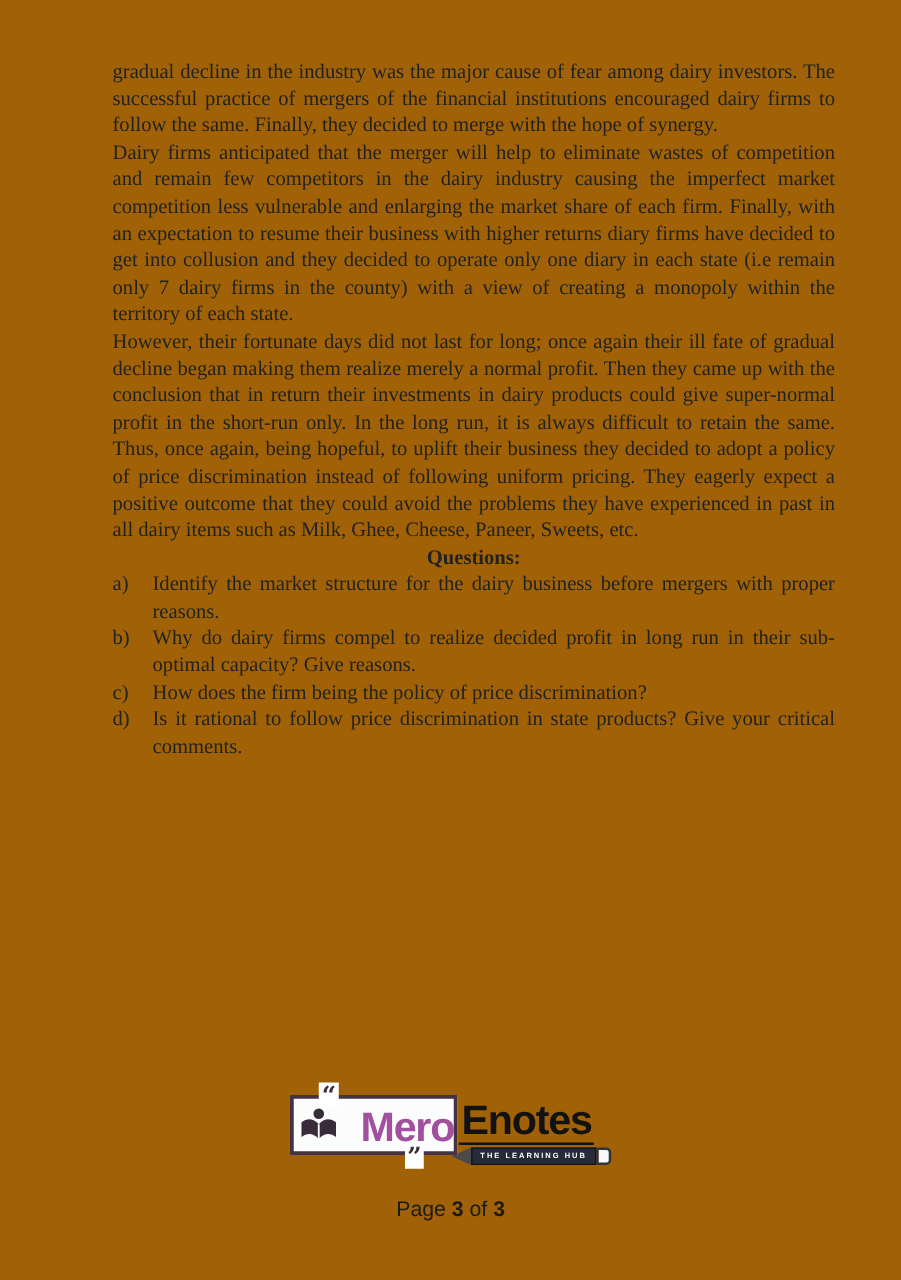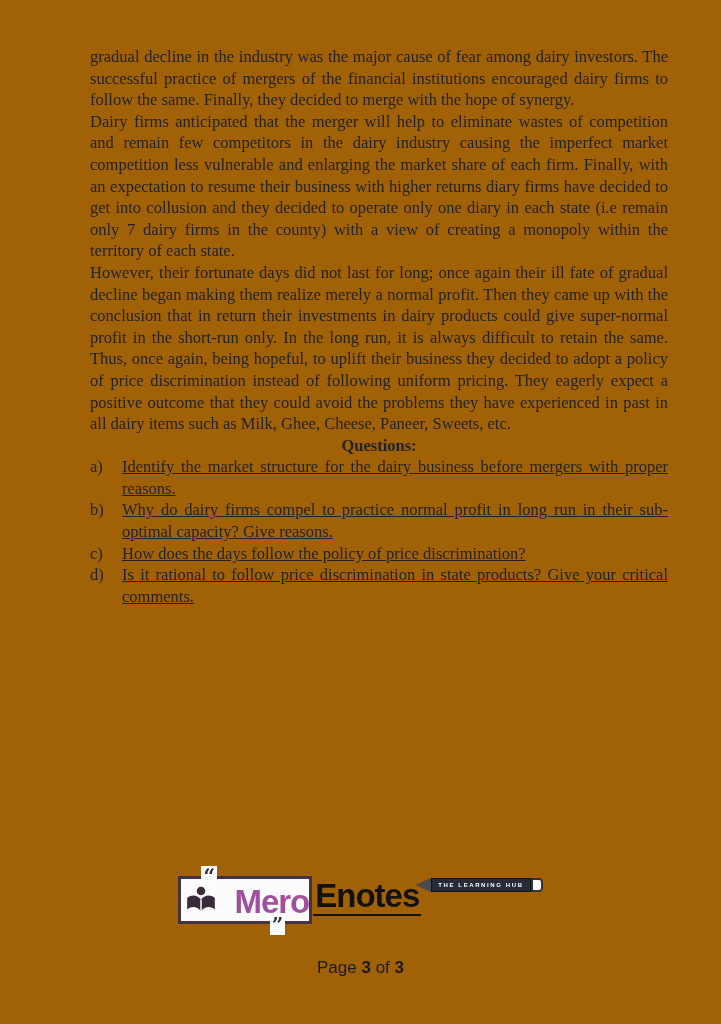--- a/index.html
+++ b/index.html
@@ -22,21 +22,21 @@
     top: 46px;
     width: 578px;
     font-size: 16.5px;
     line-height: 21.6px;
     text-align: justify;
   }
   .content p { margin: 0; }
   .q-heading { font-weight: bold; text-align: center; }
   .q-item { display: flex; }
   .q-marker { flex: 0 0 32px; width: 32px; text-align: left; }
-  .q-text { flex: 1; text-align: justify; text-decoration: underline; }
+  .q-text { flex: 1; text-align: justify; }
 
   
   .logo-wrap {
     position: absolute;
     top: 876px;
     left: 0; right: 0;
     display: flex;
     justify-content: center;
   }
   .logo-inner { position: relative; display: flex; align-items: flex-start; }
@@ -74,21 +74,21 @@
     font-family: "Liberation Sans", sans-serif;
     font-weight: bold;
     font-size: 33px;
     line-height: 1;
     color: #a0509f;
     letter-spacing: -1px;
     margin-left: 16px;
     position: relative;
     top: 1px;
   }
-  .logo-right { display: flex; align-items: flex-start; margin-left: 1px; }
+  .logo-right { display: flex; flex-direction: column; align-items: flex-start; margin-left: 1px; }
   .logo-enotes {
     font-family: "Liberation Sans", sans-serif;
     font-weight: bold;
     font-size: 33px;
     line-height: 1;
     color: #121212;
     letter-spacing: -1px;
     padding: 3px 2px 2px 2px;
     border-bottom: 2px solid #121212;
   }
@@ -141,25 +141,25 @@
     <p>However, their fortunate days did not last for long; once again their ill fate of gradual decline began making them realize merely a normal profit. Then they came up with the conclusion that in return their investments in dairy products could give super-normal profit in the short-run only. In the long run, it is always difficult to retain the same. Thus, once again, being hopeful, to uplift their business they decided to adopt a policy of price discrimination instead of following uniform pricing. They eagerly expect a positive outcome that they could avoid the problems they have experienced in past in all dairy items such as Milk, Ghee, Cheese, Paneer, Sweets, etc.</p>
 
     <p class="q-heading">Questions:</p>
 
     <div class="q-item">
       <span class="q-marker">a)</span>
       <span class="q-text">Identify the market structure for the dairy business before mergers with proper reasons.</span>
     </div>
     <div class="q-item">
       <span class="q-marker">b)</span>
-      <span class="q-text">Why do dairy firms compel to practice normal profit in long run in their sub-optimal capacity? Give reasons.</span>
+      <span class="q-text">Why do dairy firms compel to realize decided profit in long run in their sub-optimal capacity? Give reasons.</span>
     </div>
     <div class="q-item">
       <span class="q-marker">c)</span>
-      <span class="q-text">How does the days follow the policy of price discrimination?</span>
+      <span class="q-text">How does the firm being the policy of price discrimination?</span>
     </div>
     <div class="q-item">
       <span class="q-marker">d)</span>
       <span class="q-text">Is it rational to follow price discrimination in state products? Give your critical comments.</span>
     </div>
   </div>
 
   <div class="logo-wrap">
     <div class="logo-inner">
       <div class="logo-box">

